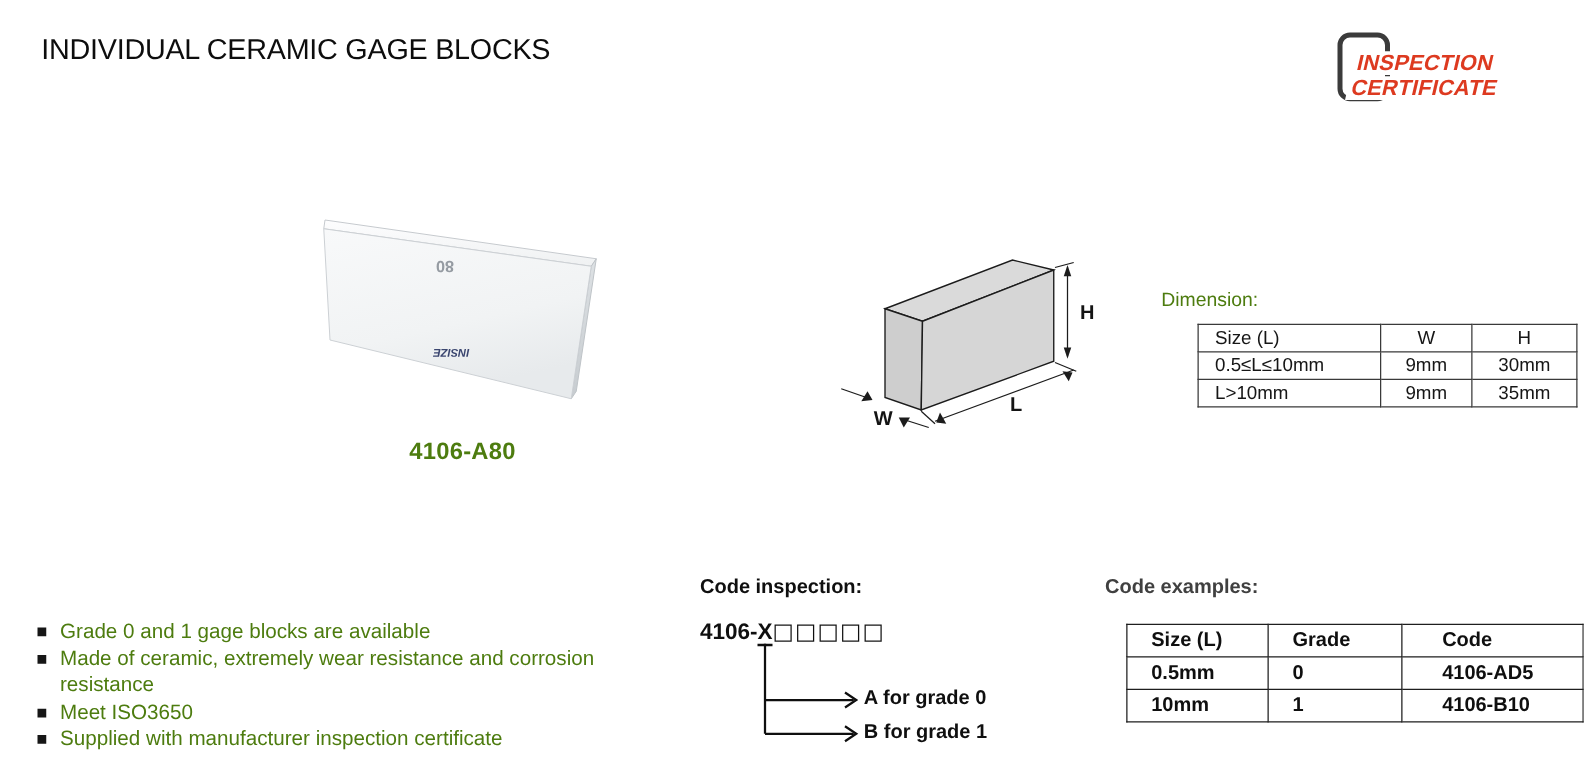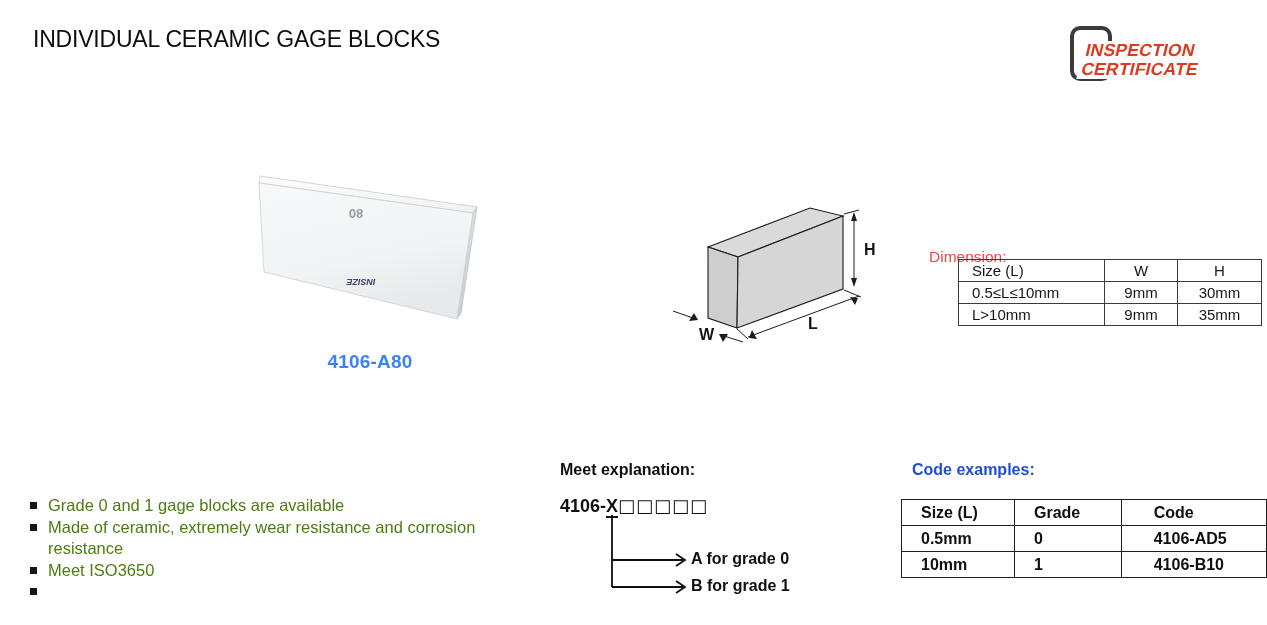--- a/index.html
+++ b/index.html
@@ -25,25 +25,25 @@
   }
   .cert-text span{
     display:inline-block;background:#ffffff;color:#dd3a20;
     font-size:17.5px;font-weight:bold;line-height:19px;letter-spacing:0.2px;
     padding:0 3px;white-space:nowrap;
   }
 
   
   .product-caption{
     left:250px;top:351px;width:240px;text-align:center;
-    font-size:19px;font-weight:bold;color:#3b82f6;letter-spacing:0.2px;
-  }
-
-  
-  .dim-heading{left:929px;top:248px;font-size:15.5px;color:#ef4444;text-align:right;}
+    font-size:19px;font-weight:bold;color:#4d7c0f;letter-spacing:0.2px;
+  }
+
+  
+  .dim-heading{left:929px;top:232px;font-size:15.5px;color:#4d7c0f;text-align:right;}
   table{border-collapse:collapse;margin-left:28px;}
   .dim-table{left:930px;top:259px;}
   .dim-table td,.dim-table th{
     border:1px solid #3a3a3a;font-size:15px;font-weight:normal;height:21px;
     padding:0;color:#161616;
   }
   .dim-table .c1{width:132px;text-align:left;padding-left:13px;}
   .dim-table .c2{width:72px;text-align:center;}
   .dim-table .c3{width:83px;text-align:center;}
 
@@ -55,21 +55,21 @@
 
   
   .codeexp-heading{left:560px;top:461px;font-size:16px;font-weight:bold;color:#0f0f0f;}
   .code-line{left:560px;top:495px;font-size:18px;font-weight:bold;color:#0f0f0f;white-space:nowrap;}
   .code-x{display:inline-block;border-bottom:2.5px solid #0f0f0f;line-height:1;padding-bottom:1px;}
   .code-boxes{font-family:"DejaVu Sans",sans-serif;font-size:18px;letter-spacing:1px;font-weight:bold;}
   .branch-a{left:691px;top:550px;font-size:16px;font-weight:bold;color:#0f0f0f;}
   .branch-b{left:691px;top:577px;font-size:16px;font-weight:bold;color:#0f0f0f;}
 
   
-  .codeex-heading{left:912px;top:461px;font-size:16px;font-weight:bold;color:#1d4ed8;}
+  .codeex-heading{left:884px;top:461px;font-size:16px;font-weight:bold;color:#404040;}
   .codeex-table{left:873px;top:499px;}
   .codeex-table td,.codeex-table th{
     border:1.5px solid #1e1e1e;font-size:16px;font-weight:bold;height:25px;
     padding:0;text-align:left;color:#0f0f0f;
   }
   .codeex-table .c1{width:110px;padding-left:19px;}
   .codeex-table .c2{width:103px;padding-left:19px;}
   .codeex-table .c3{width:141px;padding-left:32px;}
 
   svg{display:block;}
@@ -170,24 +170,25 @@
   <div class="feature-item">
     <span class="bullet"></span>
     <span class="txt">Made of ceramic, extremely wear resistance and corrosion resistance</span>
   </div>
   <div class="feature-item">
     <span class="bullet"></span>
     <span class="txt">Meet ISO3650</span>
   </div>
   <div class="feature-item">
     <span class="bullet"></span>
+    <span class="txt">Supplied with manufacturer inspection certificate</span>
   </div>
 </div>
 
-<div class="abs codeexp-heading">Meet explanation:</div>
+<div class="abs codeexp-heading">Code inspection:</div>
 <div class="abs code-line">
   <span>4106-</span><span class="code-x">X</span><span class="code-boxes">□□□□□</span>
 </div>
 <svg class="abs" style="left:603px;top:514px;" width="95" height="84" viewBox="0 0 95 84">
   <g stroke="#0f0f0f" stroke-width="1.8" fill="none">
     <line x1="9" y1="1" x2="9" y2="73"></line>
     <line x1="9" y1="46" x2="80" y2="46"></line>
     <line x1="9" y1="73" x2="80" y2="73"></line>
     <polyline points="73,40 82,46 73,52"></polyline>
     <polyline points="73,67 82,73 73,79"></polyline>

